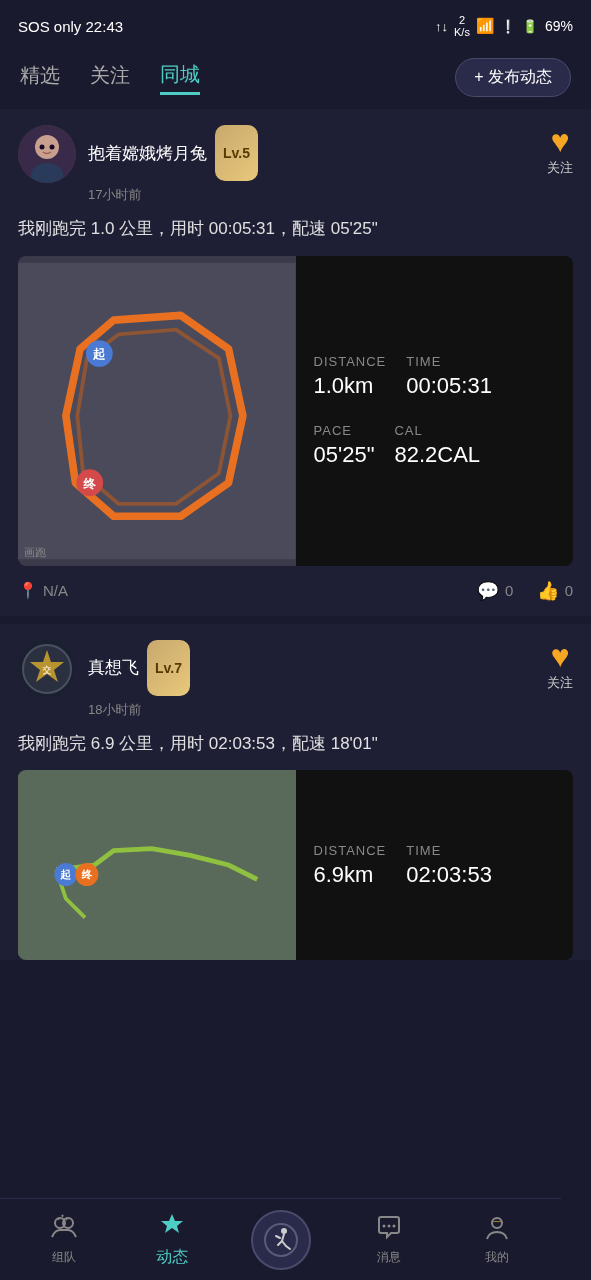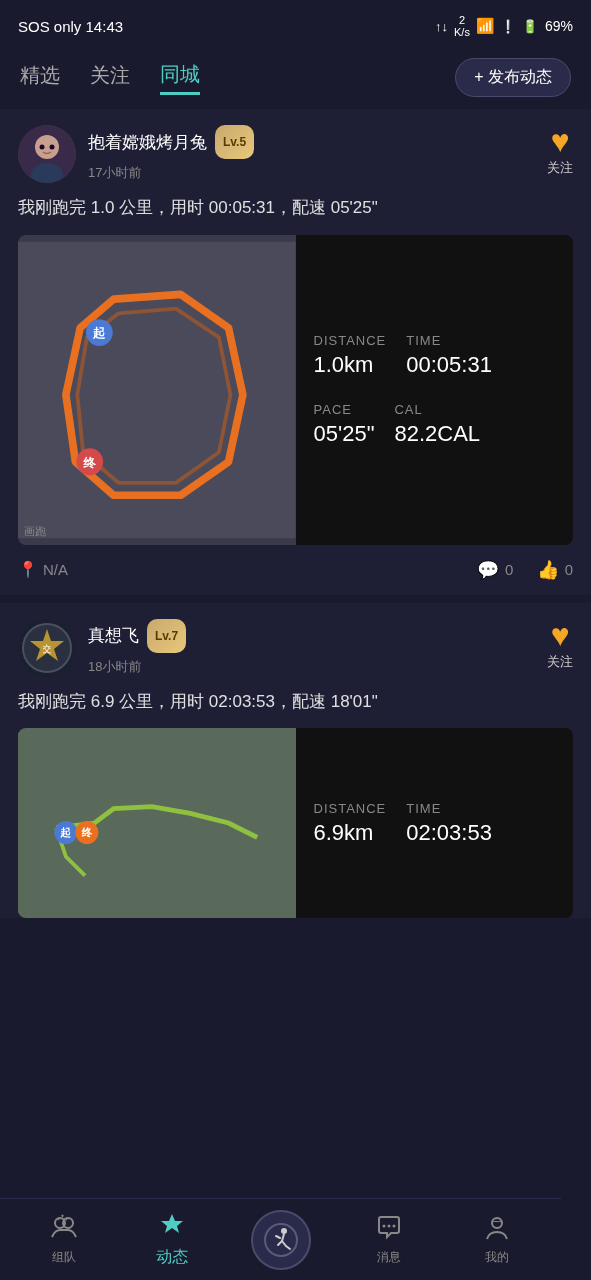--- a/index.html
+++ b/index.html
@@ -114,23 +114,23 @@
       margin-bottom: 4px;
     }
     .user-name {
       font-size: 17px;
       color: #fff;
       font-weight: 500;
     }
     .level-badge {
       background: linear-gradient(135deg, #c8a96e, #e8c87a);
       color: #5a3a00;
-      font-size: 12px;
+      font-size: 14px;
       font-weight: bold;
-      padding: 10px 8px;
+      padding: 20px 8px;
       border-radius: 10px;
     }
     .post-time {
       font-size: 13px;
       color: #888;
     }
     .follow-btn-wrap {
       display: flex;
       flex-direction: column;
       align-items: center;
@@ -295,21 +295,21 @@
 
     
     .map-side-2 {
       background: #5a6a5a;
     }
   </style>
 </head>
 <body>
 
 <div class="status-bar">
-  <span class="status-left">SOS only 14:43</span>
+  <span class="status-left">SOS only 22:43</span>
   <div class="status-right">
     <span style="font-size:13px;">↑↓</span>
     <span style="font-size:11px; line-height:1.1; text-align:center;">2<br>K/s</span>
     <span style="font-size:15px;">📶</span>
     <span style="font-size:13px;">❕</span>
     <span style="font-size:13px;">🔋</span>
     <span>69%</span>
   </div>
 </div>
 

